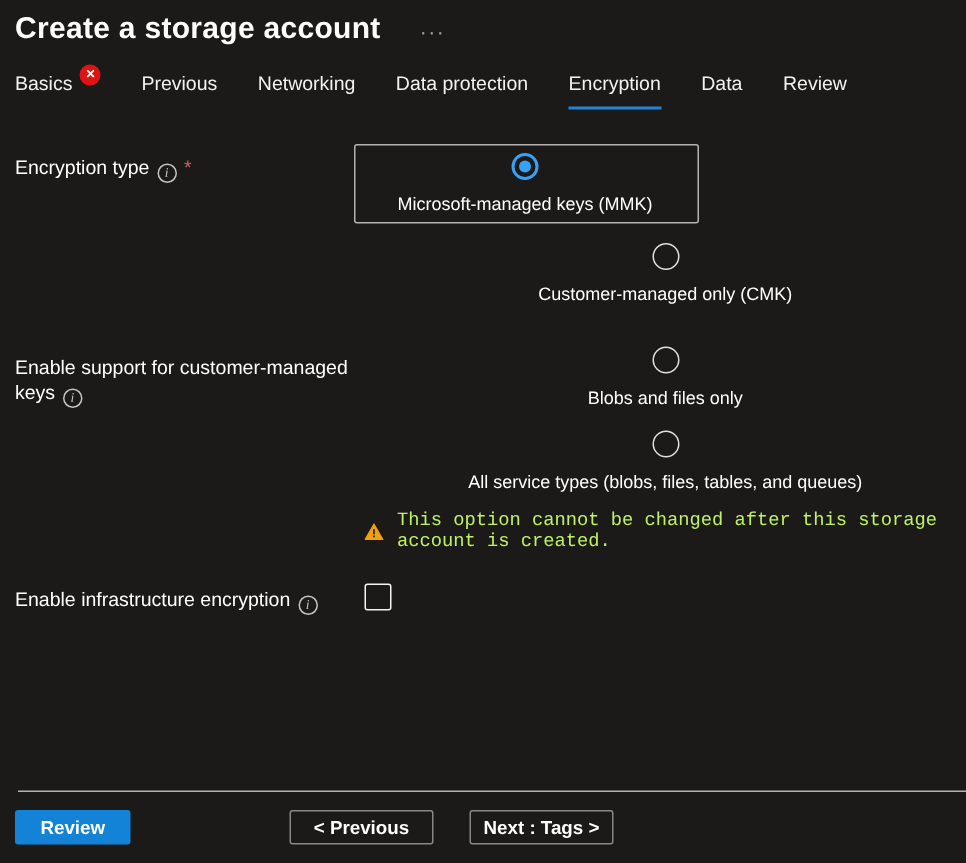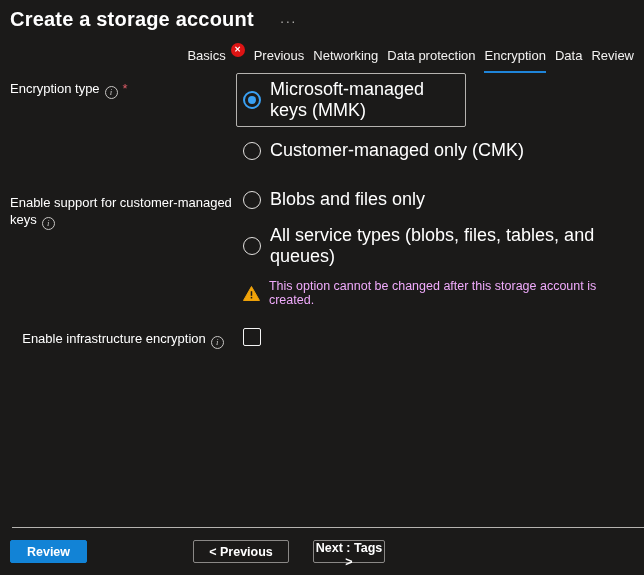--- a/index.html
+++ b/index.html
@@ -12,90 +12,91 @@
     overflow:hidden;
   }
   
   .header { padding:8px 10px 0 10px; display:flex; align-items:center; }
   .title { font-size:20px; font-weight:bold; letter-spacing:0.2px; }
   .more-btn {
     margin-left:26px; margin-top:2px; color:#a8a6a4; font-size:14px;
     letter-spacing:1px; cursor:pointer; line-height:14px;
   }
   
-  .tabs { display:flex; gap:9px; padding:0 10px; margin-top:17px;justify-content:flex-end; }
+  .tabs { display:flex; gap:27px; padding:0 10px; margin-top:17px; }
   .tab {
     font-size:13px; color:#f3f2f1; padding-bottom:8px; cursor:pointer;
     display:flex; align-items:flex-start; gap:5px; border-bottom:2px solid transparent;
   }
   .tab.active { font-weight:normal; border-bottom:2px solid #1f85d9; }
   .error-badge {
     width:14px; height:14px; border-radius:50%; background:#de1414;
     color:#ffffff; font-size:8px; line-height:14px; text-align:center;
     display:inline-block; position:relative; top:-5px; font-weight:bold;
   }
   .error-badge::after { content:"✕"; }
   
-  .form { }
+  .form { margin-top:23px; }
   .row { display:flex; align-items:flex-start; }
   .label-col {
     width:236px; padding-left:10px; font-size:13px; line-height:17px;
     padding-top:7px; color:#ffffff;
   }
   .control-col { flex:1; padding-top:0; }
   .info-icon {
     display:inline-block; width:13px; height:13px; border:1px solid #c8c6c4;
     border-radius:50%; color:#c8c6c4; font-size:9px; line-height:11px;
     text-align:center; vertical-align:-2px; margin-left:5px; cursor:pointer;
     font-style:italic; font-family:"Liberation Serif", serif;
   }
   .info-icon::after { content:"i"; }
   .required { color:#dc5c66; margin-left:5px; font-size:13px; }
   .option {
-    display:flex; align-items:center; gap:9px; font-size:18px; cursor:pointer;
+    display:flex; align-items:center; gap:9px; font-size:12px; cursor:pointer;
     color:#ffffff;
+    flex-direction:column;
   }
   .option .radio {
     width:18px; height:18px; border-radius:50%; border:1px solid #e3e1df;
     background:transparent; flex:0 0 18px; position:relative;
   }
   .option.selected .radio { border:2px solid #3aa0f3; }
   .option.selected .radio::after {
     content:""; position:absolute; left:50%; top:50%; width:8px; height:8px;
     margin:-4px 0 0 -4px; border-radius:50%; background:#3aa0f3;
   }
   .option-box {
     border:1px solid #b5b3b0; border-radius:2px; padding:5px 8px 5px 6px;
     width:230px;
   }
   .option.plain { padding-left:7px; }
   .gap14 { margin-top:13px; }
   .row2 { margin-top:26px; }
-  .row3 { margin-top:16px;text-align:center; }
+  .row3 { margin-top:16px; }
   .warning { display:flex; align-items:center; gap:9px; margin-top:12px; padding-left:7px; }
-  .warning-text { font-size:12.5px; color:#f0abfc; }
+  .warning-text { font-size:12.5px; color:#bef264;font-family:Liberation Mono, monospace; }
   .checkbox {
     width:18px; height:18px; border:1px solid #f5f5f5; border-radius:2px;
     background:transparent; margin-top:5px; margin-left:7px; cursor:pointer;
   }
   
   .divider {
     position:absolute; left:12px; right:0; bottom:47px; height:1px;
     background:#b5b3b0;
   }
   .footer { position:absolute; left:0; right:0; bottom:12px; height:23px; }
   .btn {
     position:absolute; height:23px; font-size:12.5px; font-weight:bold;
     font-family:"Liberation Sans", sans-serif; border-radius:2px; cursor:pointer;
     color:#ffffff;
   }
   .btn-primary { left:10px; width:77px; background:#1283d6; border:1px solid #1283d6; }
   .btn-secondary { background:transparent; border:1px solid #8a8886; }
   .btn-prev { left:193px; width:96px;text-align:center; }
-  .btn-next { left:313px; width:72px; }
+  .btn-next { left:313px; width:96px; }
 </style>
 </head>
 <body>
 
 <div class="header">
   <div class="title">Create a storage account</div>
   <div class="more-btn">···</div>
 </div>
 
 <div class="tabs">

